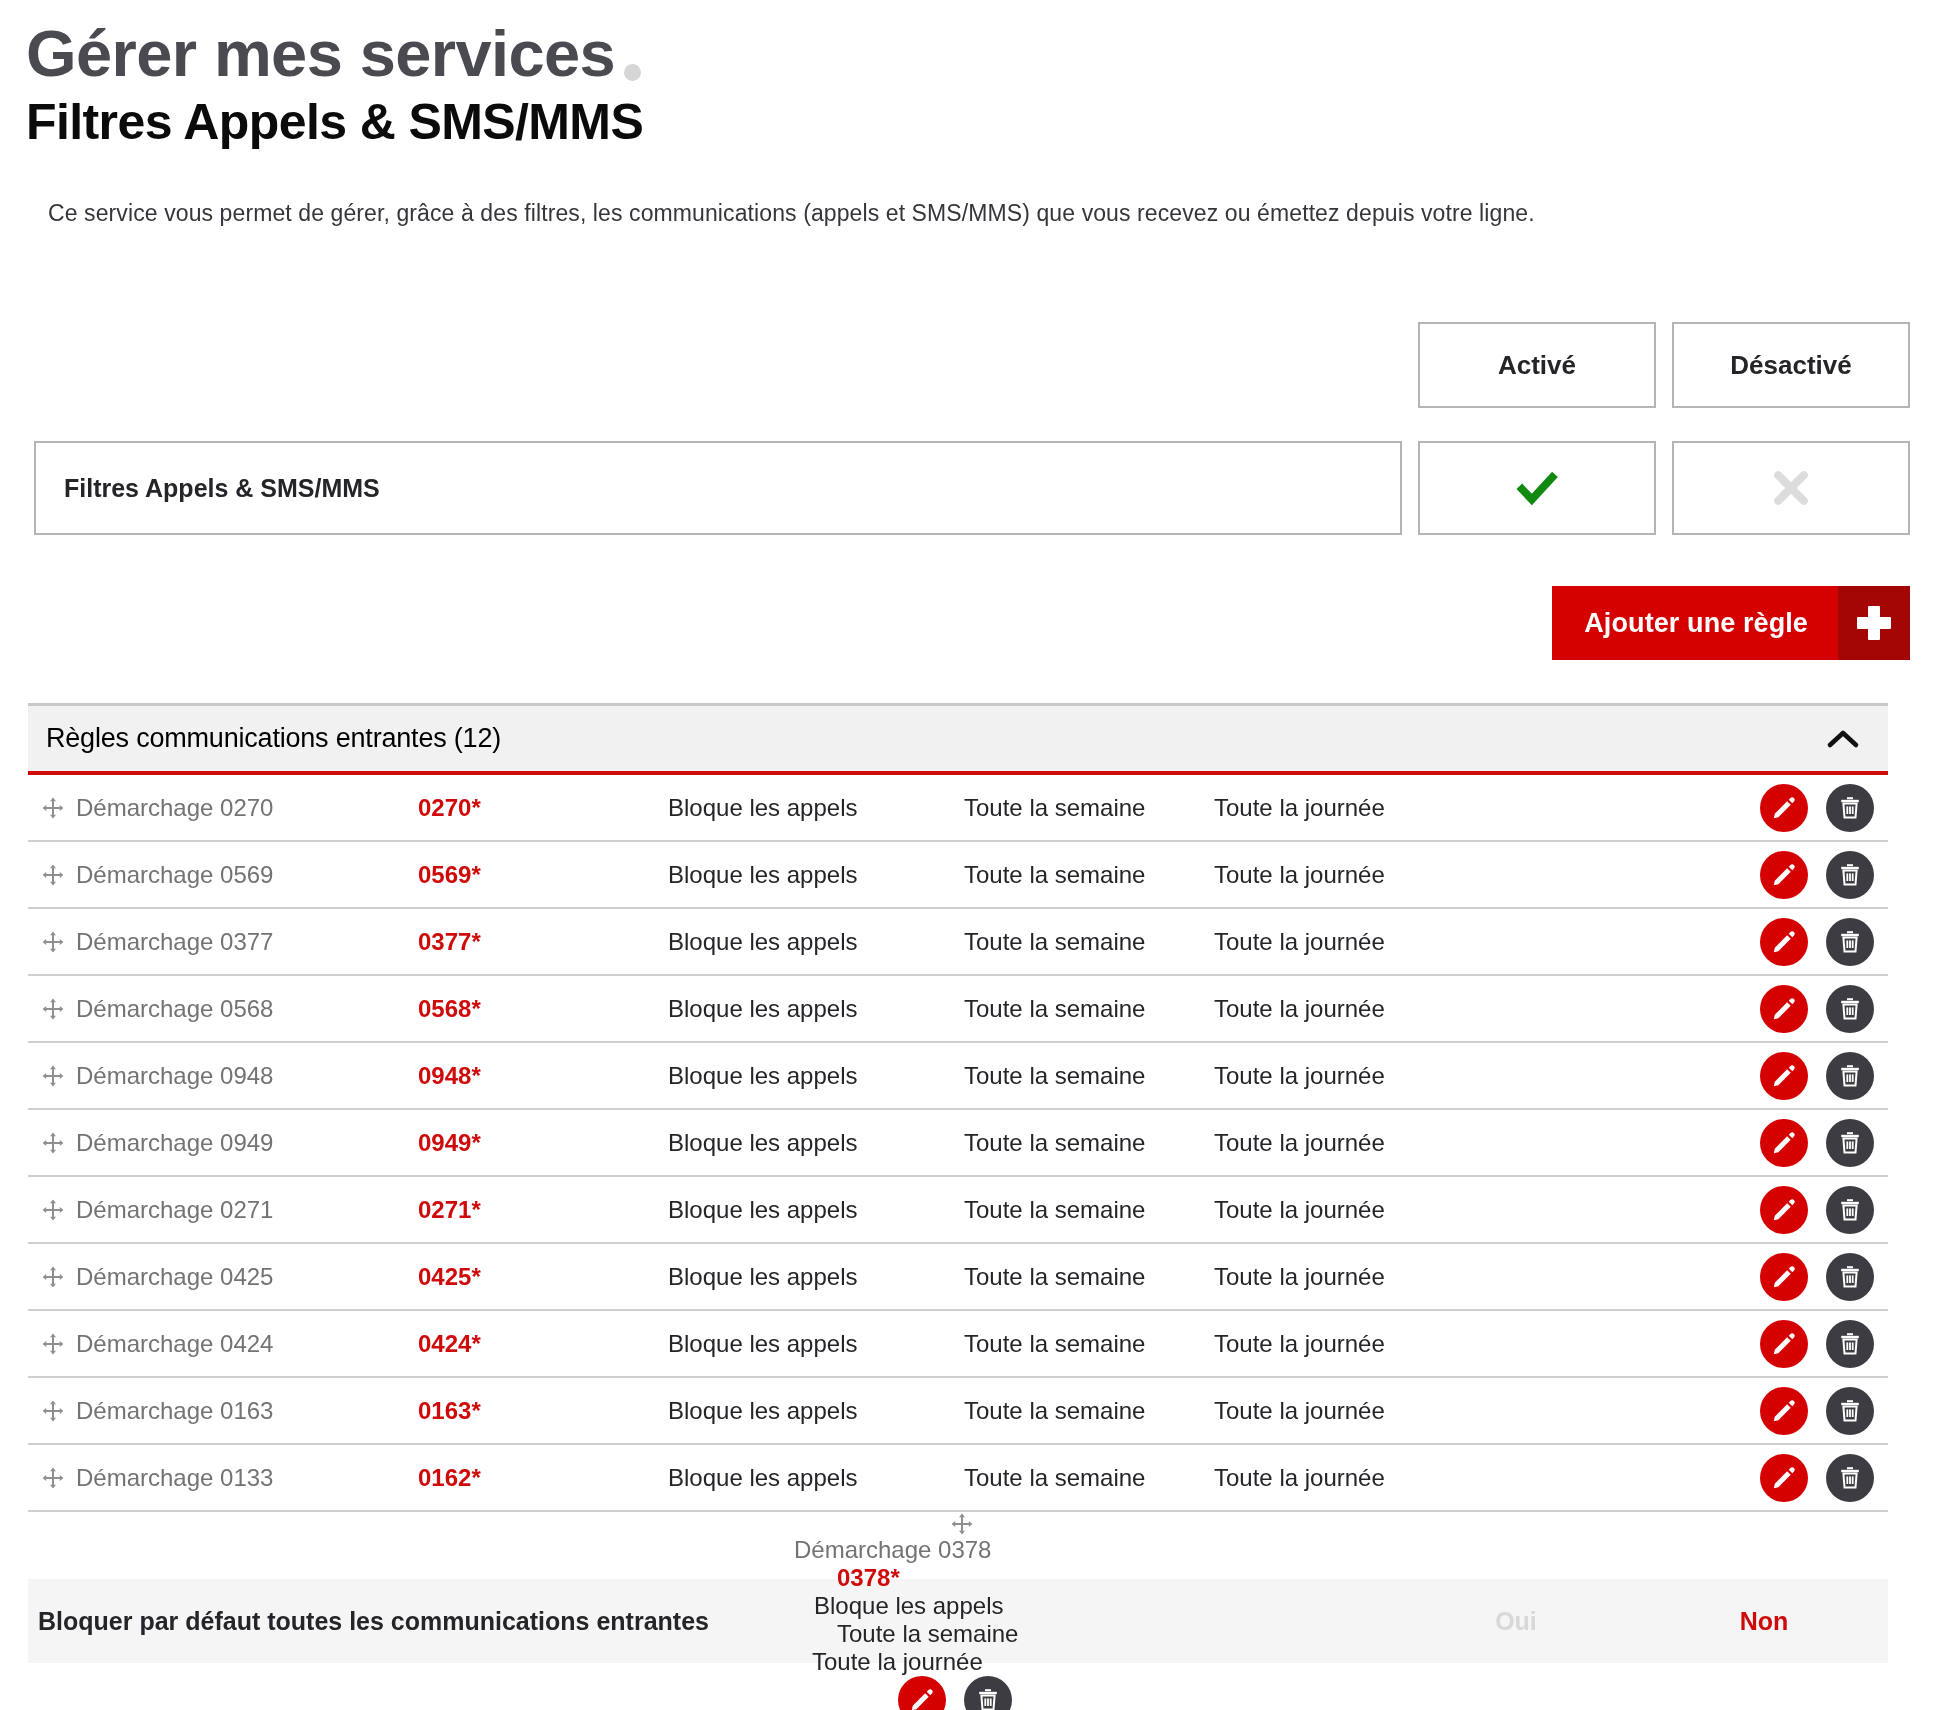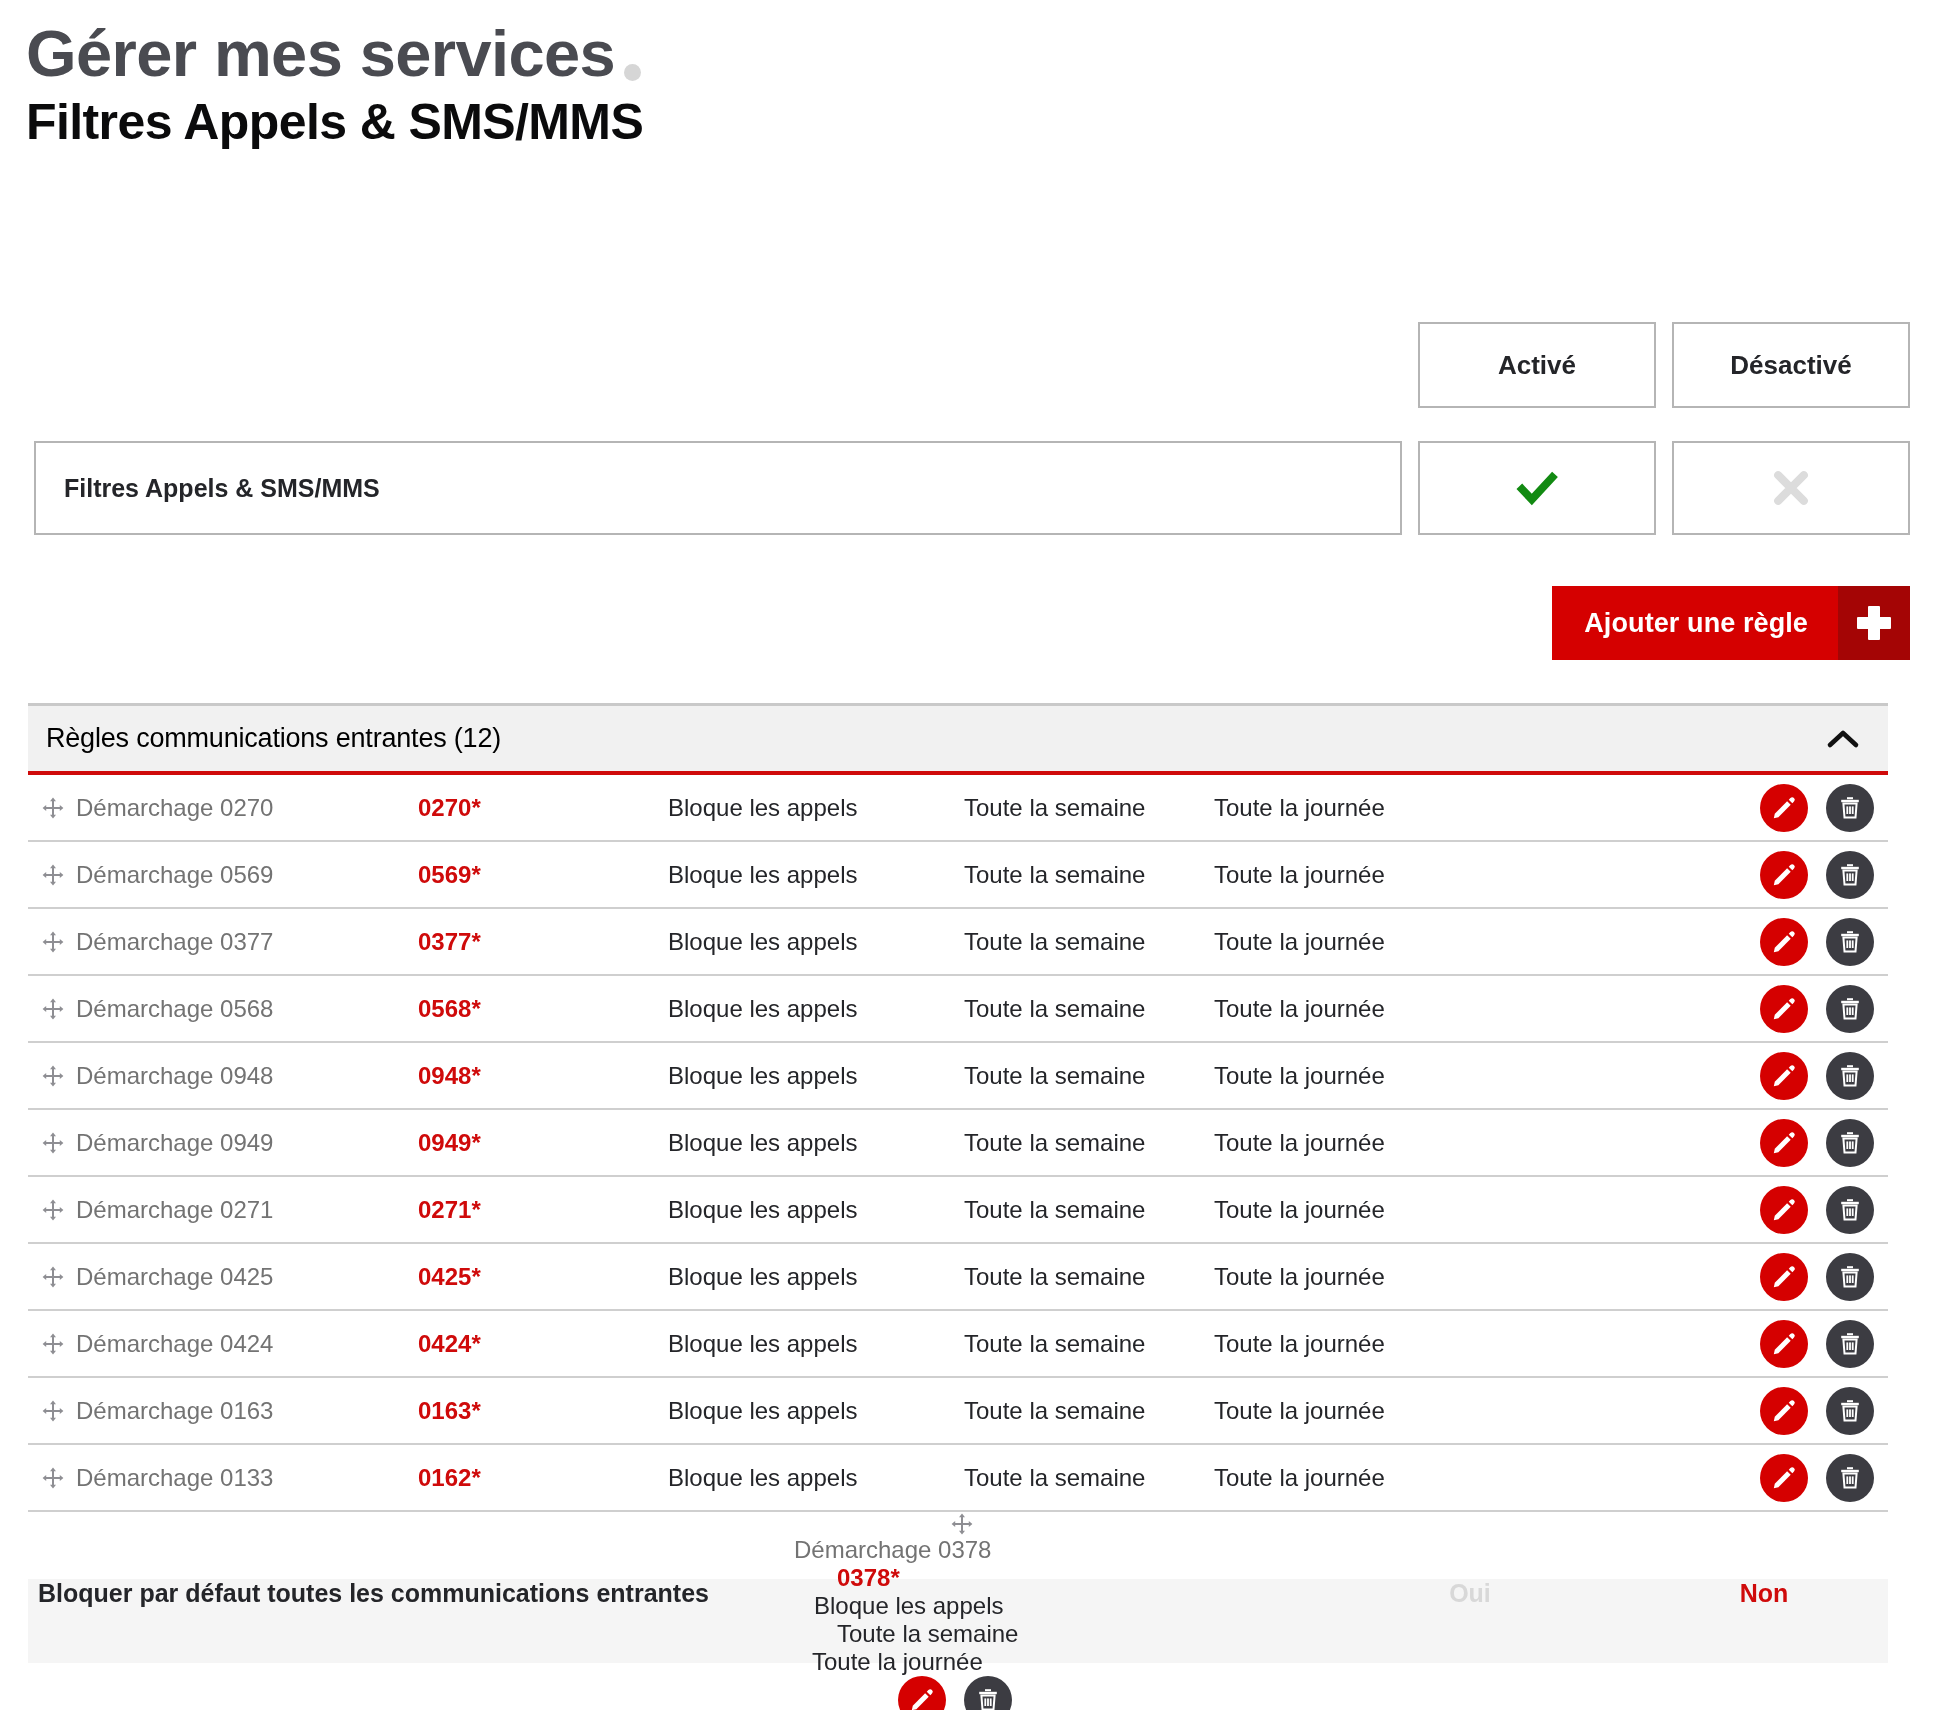--- a/index.html
+++ b/index.html
@@ -249,23 +249,22 @@
   .icon-btn.del { background: #3c3c42; }
   .pencil-glyph { width: 26px; height: 26px; }
   .trash-glyph { width: 24px; height: 26px; }
 
   
   .panel-foot {
     background: #f5f5f5;
     height: 84px;
     width: 1860px;
     display: flex;
-    align-items: flex-start;
+    align-items: center;
     padding-left: 10px;
-    gap: 46px;
   }
   .foot-label {
     font-size: 25px;
     font-weight: 700;
     color: #242529;
     flex: 1;
   }
   .foot-opt {
     width: 248px;
     text-align: center;
@@ -282,20 +281,21 @@
 <div class="page">
 
   <div class="header">
     <div class="title-line1">
       <span>Gérer mes services</span>
       <span class="title-dot"></span>
     </div>
     <div class="title-line2">Filtres Appels &amp; SMS/MMS</div>
   </div>
 
+  <div class="intro">Ce service vous permet de gérer, grâce à des filtres, les communications (appels et SMS/MMS) que vous recevez ou émettez depuis votre ligne.</div>
 
   <div class="toggle-head">
     <div class="toggle-head-cell">Activé</div>
     <div class="toggle-head-cell">Désactivé</div>
   </div>
 
   <div class="service-row">
     <div class="service-name">Filtres Appels &amp; SMS/MMS</div>
 
     <div class="service-opt">

